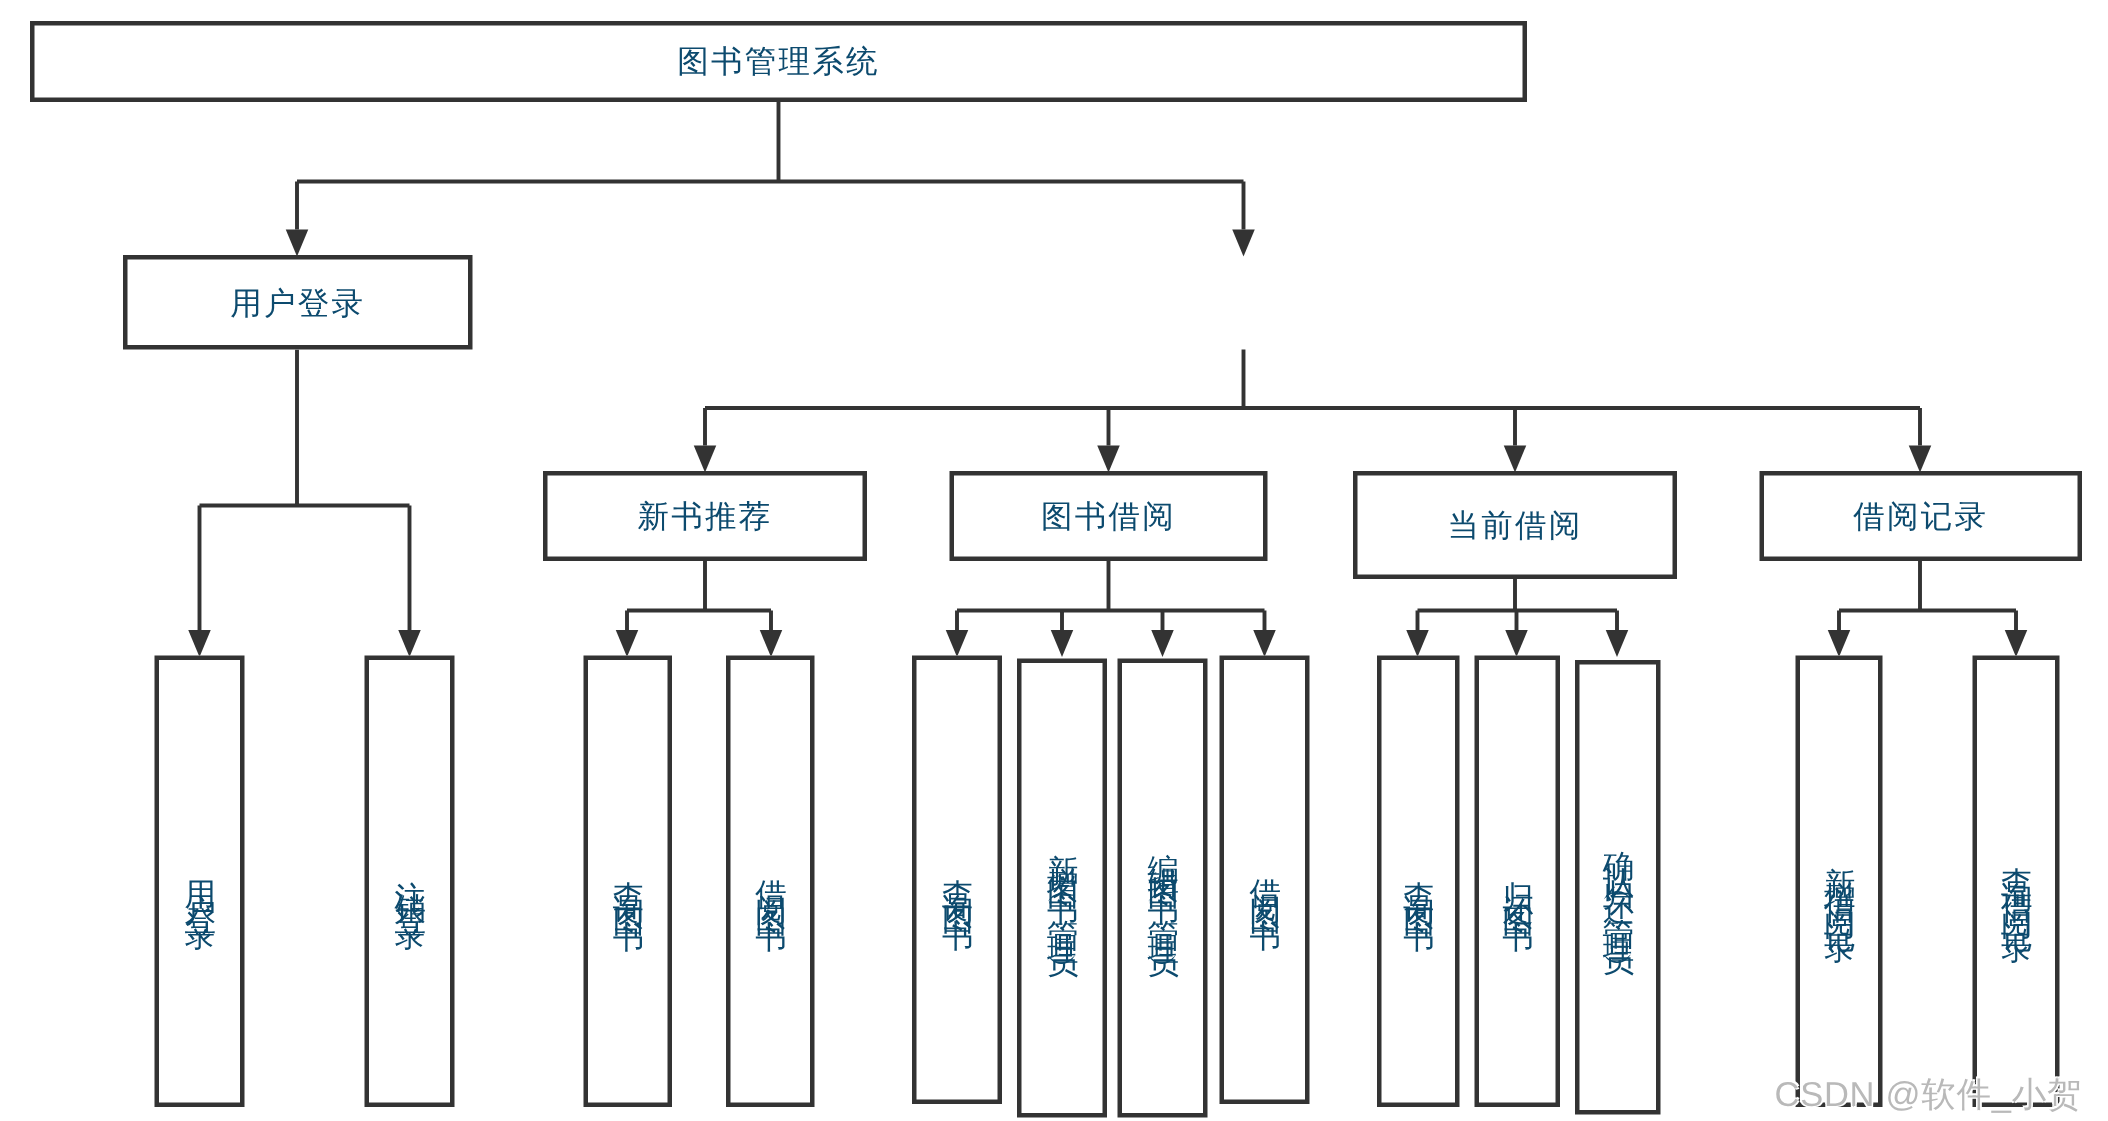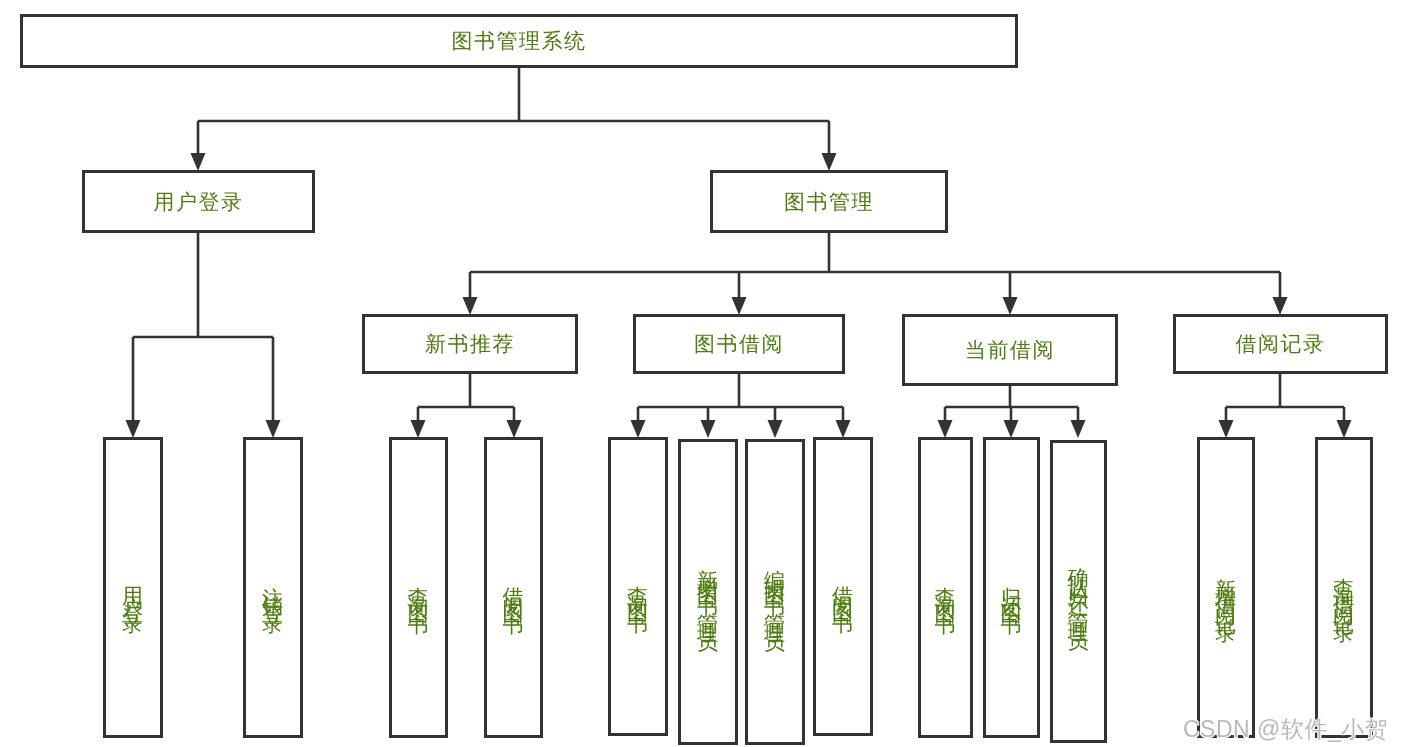--- a/index.html
+++ b/index.html
@@ -5,21 +5,21 @@
   html,body { margin:0; padding:0; background:#ffffff; }
   .stage {
     position:relative; width:1405px; height:747px; background:#ffffff;
     font-family:"Liberation Sans","DejaVu Sans",sans-serif; overflow:hidden;
   }
   .connectors { position:absolute; left:0; top:0; width:1405px; height:747px; }
   .connectors path { stroke:#333333; stroke-width:2.6; fill:none; }
   .connectors polygon { fill:#333333; }
   .box {
     position:absolute; box-sizing:border-box;
-    border:3px solid #333333; background:#ffffff; color:#4d7c0f;
+    border:3px solid #333333; background:#ffffff; color:#0c4a6e;
     display:flex; align-items:center; justify-content:center;
   }
   .h { font-size:21px; letter-spacing:1.5px; }
   .v { font-size:21px; }
   .v .vtext {
     writing-mode:vertical-rl; text-orientation:mixed;
     letter-spacing:9px; line-height:1; white-space:nowrap;
   }
   .watermark {
     position:absolute; left:1183px; top:714px; z-index:3;
@@ -67,23 +67,20 @@
     <polygon points="1218.5,420 1233.5,420 1226,438"></polygon>
     <polygon points="1336.5,420 1351.5,420 1344,438"></polygon>
   </svg>
 
   <div class="box h" style="left:20px;top:14px;width:998px;height:54px;">
     <span>图书管理系统</span>
   </div>
 
   <div class="box h" style="left:82px;top:170px;width:233px;height:63px;">
     <span>用户登录</span>
-  </div>
-  <div class="box h" style="left:710px;top:170px;width:238px;height:63px;">
-    <span>图书管理</span>
   </div>
 
   <div class="box h" style="left:362px;top:314px;width:216px;height:60px;">
     <span>新书推荐</span>
   </div>
   <div class="box h" style="left:633px;top:314px;width:212px;height:60px;">
     <span>图书借阅</span>
   </div>
   <div class="box h" style="left:902px;top:314px;width:216px;height:72px;">
     <span>当前借阅</span>

